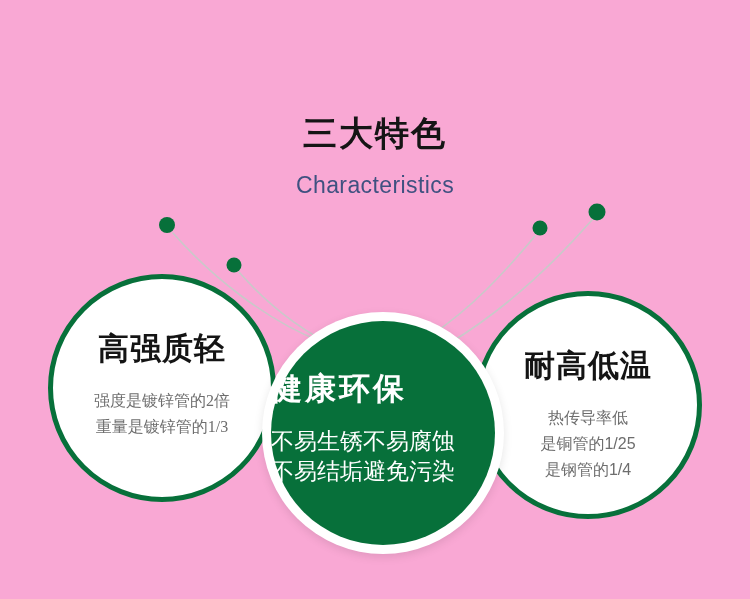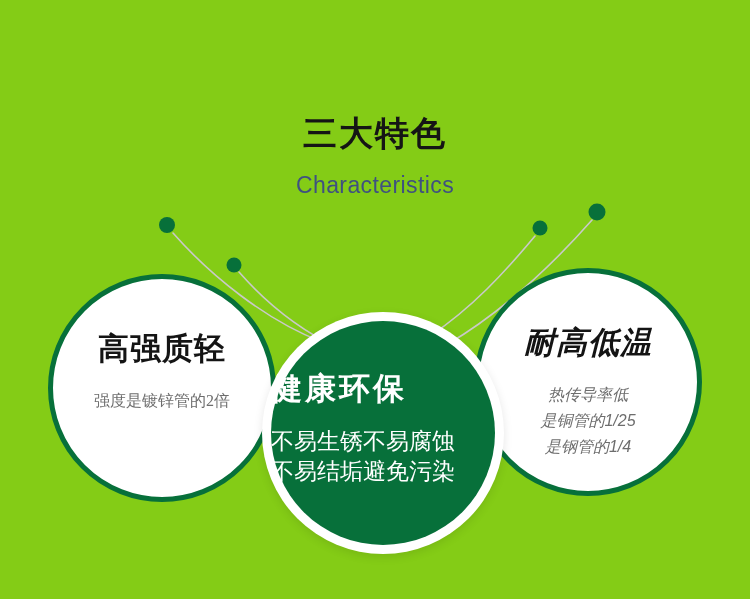--- a/index.html
+++ b/index.html
@@ -7,21 +7,21 @@
     padding: 0;
     background: #ffffff;
   }
   body {
     font-family: "Liberation Sans", "DejaVu Sans", sans-serif;
   }
   #stage {
     position: relative;
     width: 750px;
     height: 599px;
-    background: #84cc16;
+    background: #f9a8d4;
     overflow: hidden;
   }
 
   
   #heading {
     position: absolute;
     left: 0;
     top: 112px;
     width: 750px;
     text-align: center;
@@ -59,21 +59,21 @@
     box-sizing: border-box;
   }
   .side-circle {
     width: 228px;
     height: 228px;
     border: 5px solid #07703a;
     background: #ffffff;
     text-align: center;
   }
   #circle-left  { left: 48px;  top: 274px; font-family: Liberation Serif, serif; }
-  #circle-right { left: 474px; top: 268px; font-style: italic; }
+  #circle-right { left: 474px; top: 291px; }
 
   #circle-center {
     left: 271px;
     top: 321px;
     width: 224px;
     height: 224px;
     background: #07703a;
     text-align: left;
     box-shadow: 0 0 0 9px #ffffff, 0 3px 10px 9px rgba(0,0,0,0.10);
     z-index: 5;
@@ -133,20 +133,21 @@
       <circle cx="234" cy="265" r="7.5"></circle>
       <circle cx="540" cy="228" r="7.5"></circle>
       <circle cx="597" cy="212" r="8.5"></circle>
     </g>
   </svg>
 
   <div class="circle side-circle" id="circle-left">
     <span class="card-title">高强质轻</span>
     <div class="card-lines">
       <span>强度是镀锌管的2倍</span>
+      <span>重量是镀锌管的1/3</span>
     </div>
   </div>
 
   <div class="circle side-circle" id="circle-right">
     <span class="card-title">耐高低温</span>
     <div class="card-lines">
       <span>热传导率低</span>
       <span>是铜管的1/25</span>
       <span>是钢管的1/4</span>
     </div>

